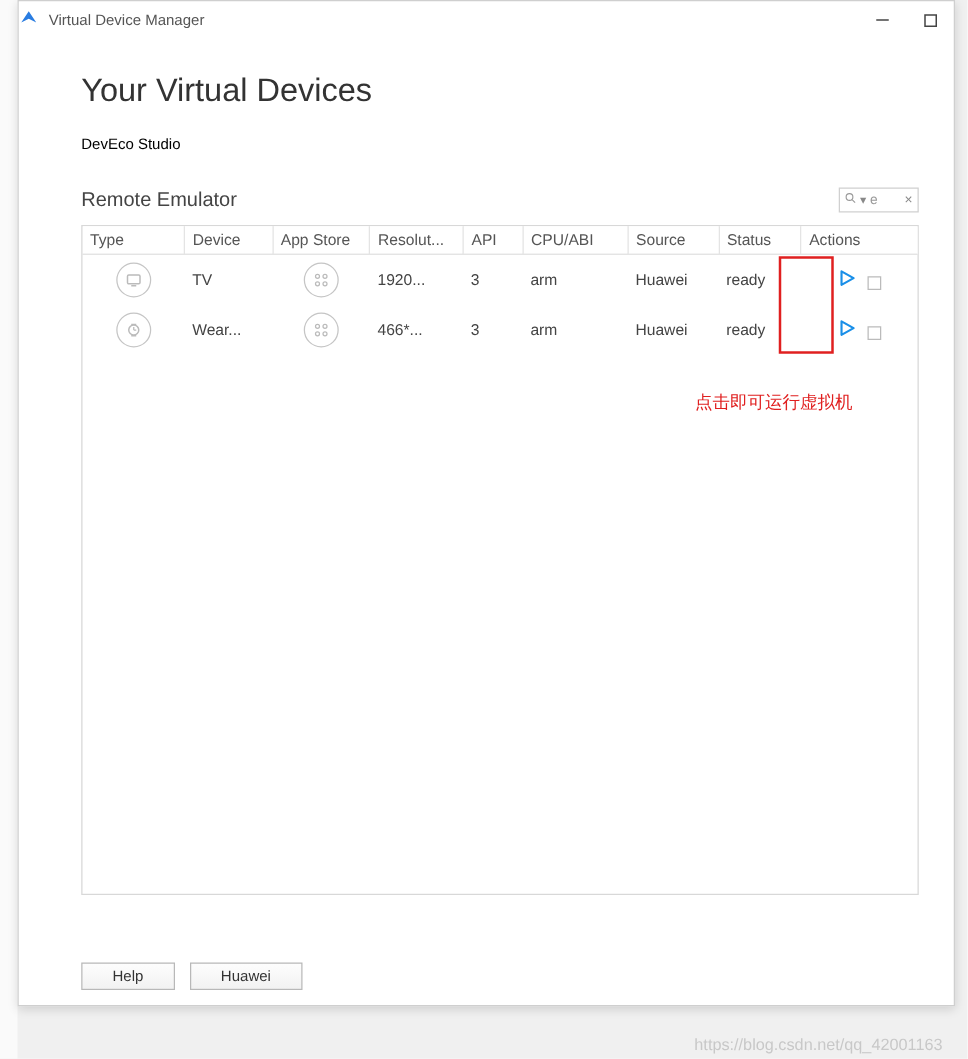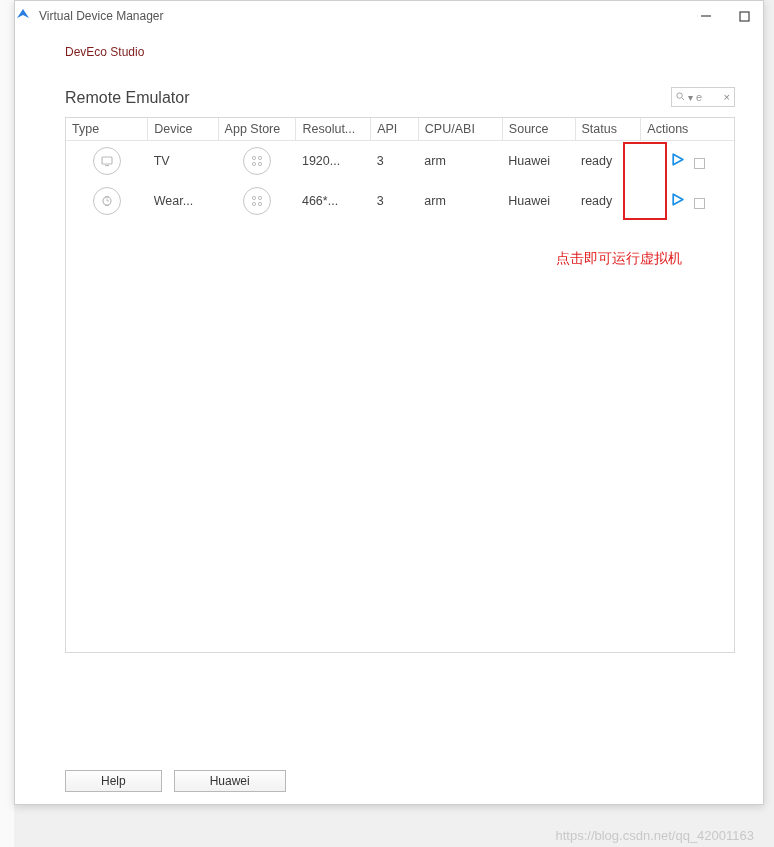--- a/index.html
+++ b/index.html
@@ -66,22 +66,22 @@
       padding: 12px 28px 8px 50px;
     }
     .main-title {
       font-size: 26px;
       font-weight: 400;
       color: #333;
       margin-top: 14px;
     }
     .subtitle {
       font-size: 12px;
-      color: #7f1d1d;
-      margin-top: 2px;
+      color: #000000;
+      margin-top: 20px;
       margin-bottom: 28px;
     }
     .section-row {
       display: flex;
       align-items: flex-end;
       justify-content: space-between;
       margin-bottom: 10px;
       text-align: center;
     }
     .section-title {
@@ -197,21 +197,21 @@
     .footer-btns {
       position: absolute;
       left: 50px;
       bottom: 12px;
       display: flex;
       gap: 12px;
     }
     .btn {
       border: 1px solid #b8b8b8;
       background: linear-gradient(#fdfdfd, #f2f2f2);
-      padding: 3px 35px;
+      padding: 3px 24px;
       font-size: 12px;
       color: #333;
       cursor: pointer;
     }
     .watermark {
       position: absolute;
       right: 20px;
       bottom: 4px;
       font-size: 13px;
       color: rgba(150,150,150,0.45);
@@ -239,20 +239,21 @@
       </span>
       <span class="win-btn">
         <svg width="11" height="11" viewBox="0 0 11 11">
             <rect x="1" y="1" width="9" height="9" fill="none" stroke="#444" stroke-width="1.2"></rect>
           </svg>
       </span>
     </div>
   </div>
 
   <div class="content">
+    <h1 class="main-title">Your Virtual Devices</h1>
     <div class="subtitle">DevEco Studio</div>
 
     <div class="section-row">
       <div class="section-title">Remote Emulator</div>
       <div class="search-box">
         <span class="mag">
           <svg width="9" height="9" viewBox="0 0 10 10">
               <circle cx="4" cy="4" r="3" fill="none" stroke="#999" stroke-width="1"></circle>
               <line x1="6.5" y1="6.5" x2="9" y2="9" stroke="#999" stroke-width="1"></line>
             </svg>

